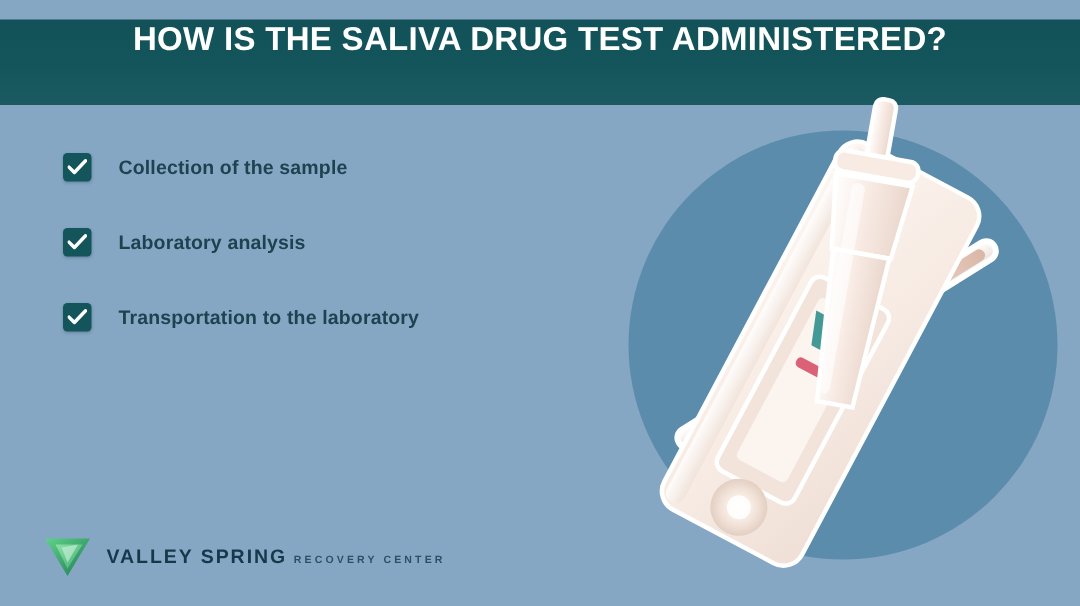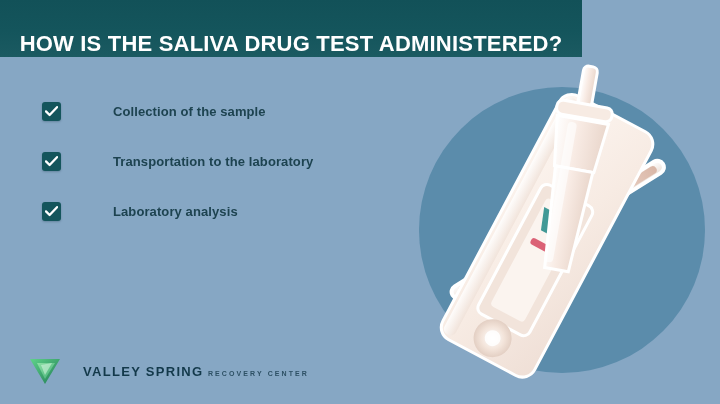--- a/index.html
+++ b/index.html
@@ -17,27 +17,27 @@
     width: 720px;
     height: 404px;
     overflow: hidden;
     background: #86a7c4;
   }
 
   
   .header-band {
     position: absolute;
     left: 0;
-    top: 0;
-    width: 582px;
+    top: 13px;
+    width: 720px;
     height: 57px;
     background: #14555c;
     background: linear-gradient(180deg, #125158 0%, #14555c 55%, #1b5a61 100%);
     display: flex;
-    align-items: flex-end;
+    align-items: flex-start;
     justify-content: center;
   }
   .header-title {
     color: #ffffff;
     font-size: 22px;
     font-weight: bold;
     letter-spacing: 0.2px;
     text-align: center;
     white-space: nowrap;
     font-family: "Liberation Sans", sans-serif;
@@ -48,21 +48,20 @@
     position: absolute;
     left: 42px;
     top: 100px;
     width: 330px;
   }
   .check-row {
     display: flex;
     align-items: center;
     height: 22px;
     margin-bottom: 28px;
-    gap: 34px;
   }
   .check-row:last-child { margin-bottom: 0; }
 
   .checkbox {
     position: relative;
     width: 19px;
     height: 19px;
     min-width: 19px;
     border-radius: 3px;
     background: #14555c;
@@ -93,21 +92,20 @@
   }
   .logo-mark { width: 34px; height: 30px; }
   .logo-text { margin-left: 9px; }
   .logo-name {
     color: #13394a;
     font-size: 13px;
     font-weight: bold;
     letter-spacing: 1.3px;
     line-height: 14px;
     font-family: "Liberation Sans", sans-serif;
-    margin-left: 12px;
   }
   .logo-sub {
     color: #2d5064;
     font-size: 7px;
     font-weight: bold;
     letter-spacing: 2.1px;
     line-height: 10px;
     margin-top: 2px;
     font-family: "Liberation Sans", sans-serif;
   }
@@ -223,30 +221,30 @@
       <span class="check-label">Collection of the sample</span>
     </div>
 
 
     <div class="check-row">
       <span class="checkbox">
         <svg width="13" height="11" viewBox="0 0 13 11" xmlns="http://www.w3.org/2000/svg">
           <path d="M1 5.4 L4.6 9 L12 1.2" fill="none" stroke="#ffffff" stroke-width="2.3" stroke-linecap="round" stroke-linejoin="round"></path>
         </svg>
       </span>
-      <span class="check-label">Transportation to the laboratory</span>
+      <span class="check-label">Laboratory analysis</span>
     </div>
 
     <div class="check-row">
       <span class="checkbox">
         <svg width="13" height="11" viewBox="0 0 13 11" xmlns="http://www.w3.org/2000/svg">
           <path d="M1 5.4 L4.6 9 L12 1.2" fill="none" stroke="#ffffff" stroke-width="2.3" stroke-linecap="round" stroke-linejoin="round"></path>
         </svg>
       </span>
-      <span class="check-label">Laboratory analysis</span>
+      <span class="check-label">Transportation to the laboratory</span>
     </div>
 
   </div>
 
   <div class="logo">
     <span class="logo-mark">
       <svg width="34" height="30" viewBox="0 0 34 30" xmlns="http://www.w3.org/2000/svg">
         <defs>
           <linearGradient id="gLogoA" x1="0" y1="0" x2="1" y2="1">
             <stop offset="0%" stop-color="#5fd38a"></stop>

